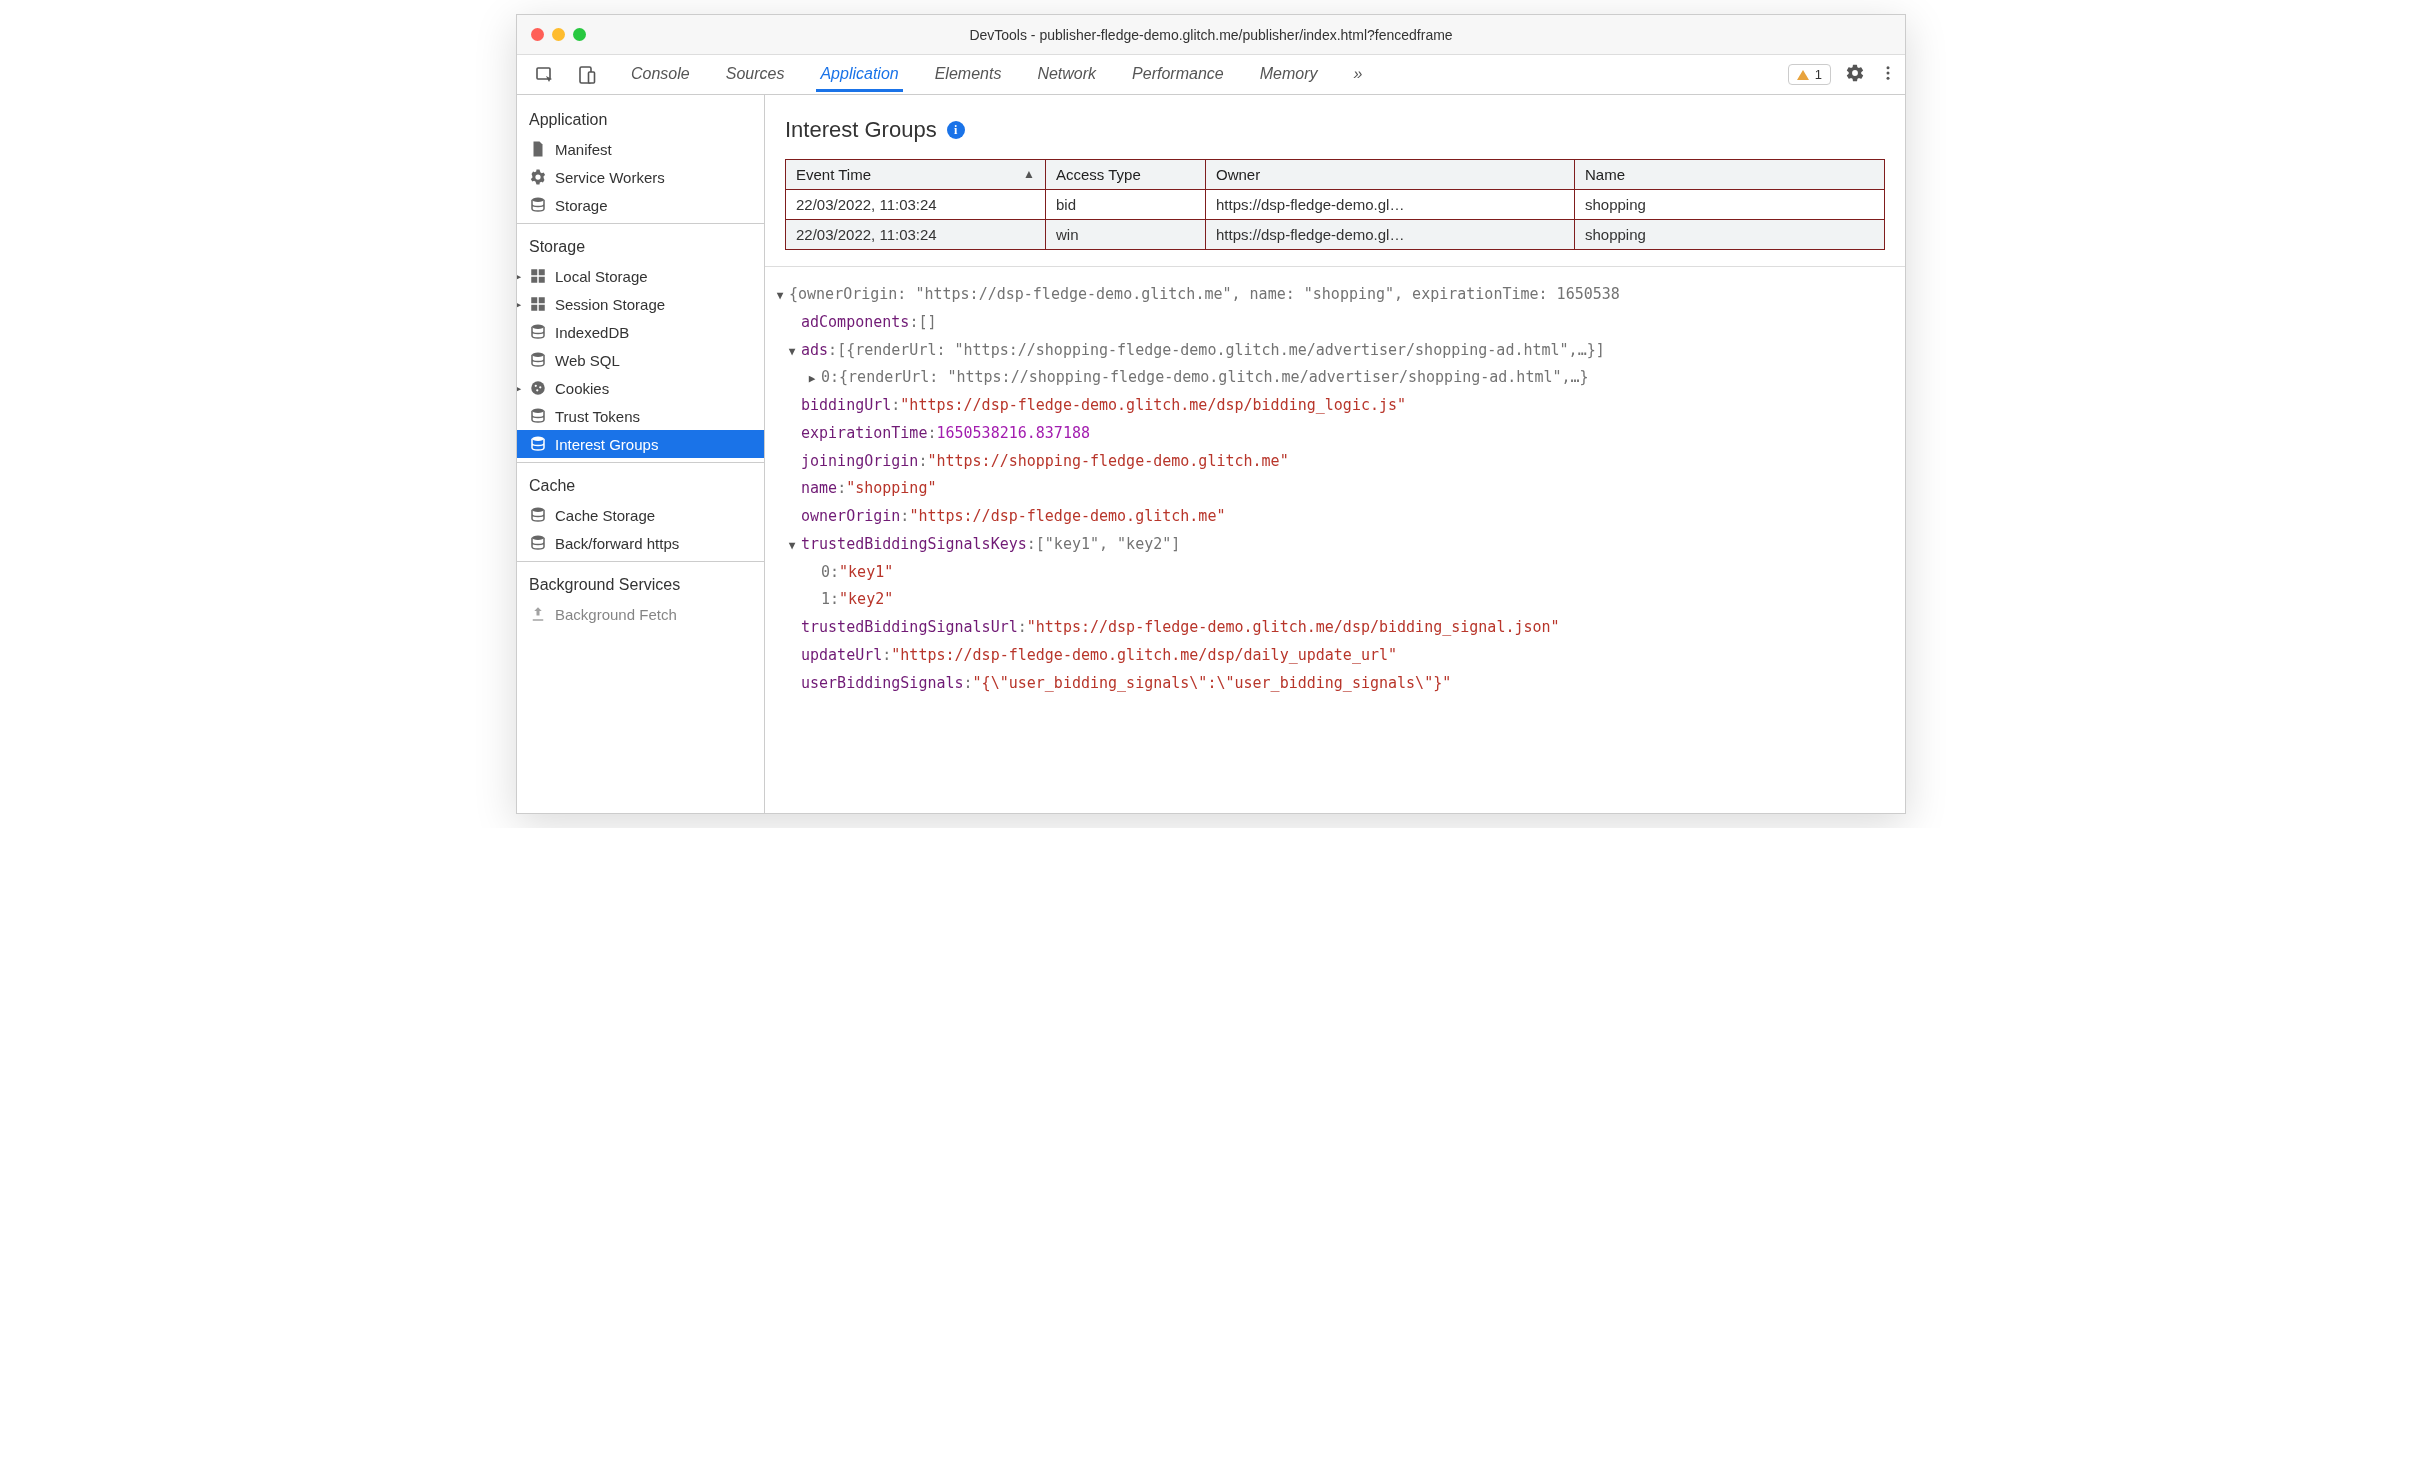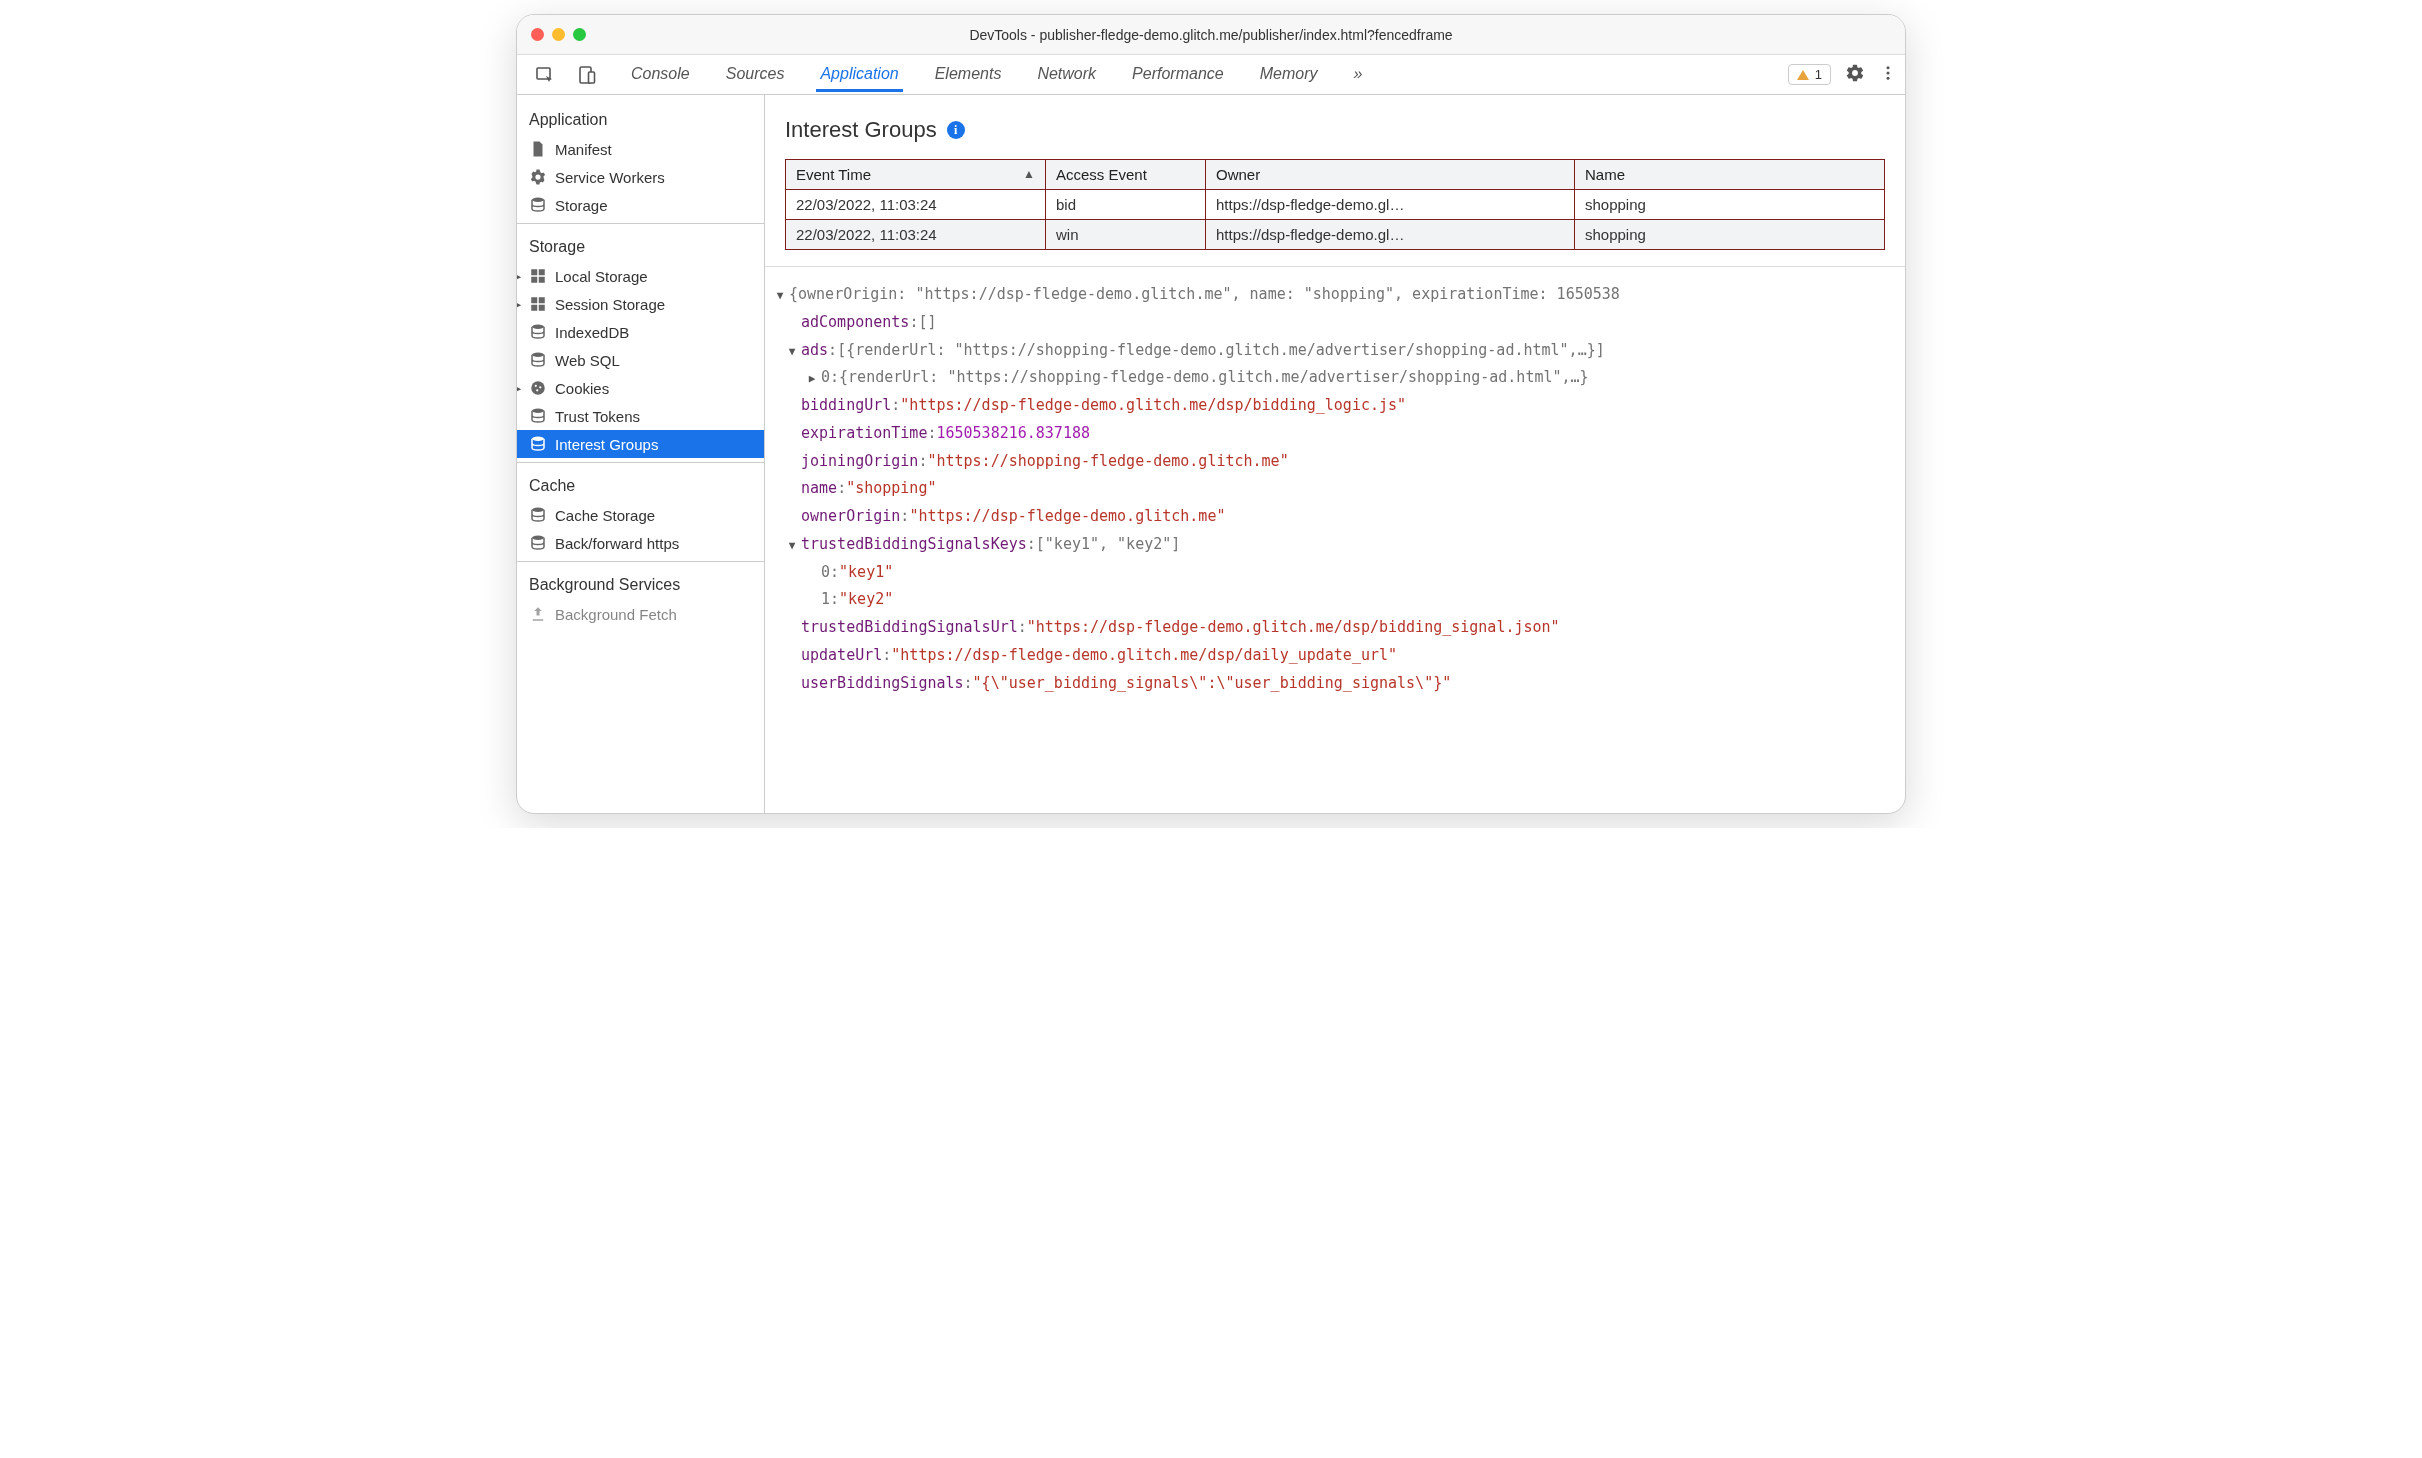--- a/index.html
+++ b/index.html
@@ -7,21 +7,21 @@
     font-family: -apple-system, BlinkMacSystemFont, "Helvetica Neue", Arial, sans-serif;
     background: #fff;
     color: #333;
     font-size: 14px;
     overflow: hidden;
   }
   .window {
     width: 1390px;
     height: 800px;
     border: 1px solid #ccc;
-    border-radius: 18px;
+    border-radius: 0;
     box-shadow: 0 10px 40px rgba(0,0,0,.15);
     margin: 14px auto;
     background: #fff;
     display: flex;
     flex-direction: column;
     overflow: hidden;
   }
   .titlebar {
     height: 40px;
     display: flex;
@@ -359,21 +359,21 @@
               <col class="c2">
               <col class="c3">
               <col class="c4">
             </colgroup>
           <thead>
             <tr>
               <th>
                 <span>Event Time</span>
                 <span class="sort-ind">▲</span>
               </th>
-              <th>Access Event</th>
+              <th>Access Type</th>
               <th>Owner</th>
               <th>Name</th>
             </tr>
           </thead>
           <tbody>
             <tr>
               <td>22/03/2022, 11:03:24</td>
               <td>bid</td>
               <td>https://dsp-fledge-demo.gl…</td>
               <td>shopping</td>

